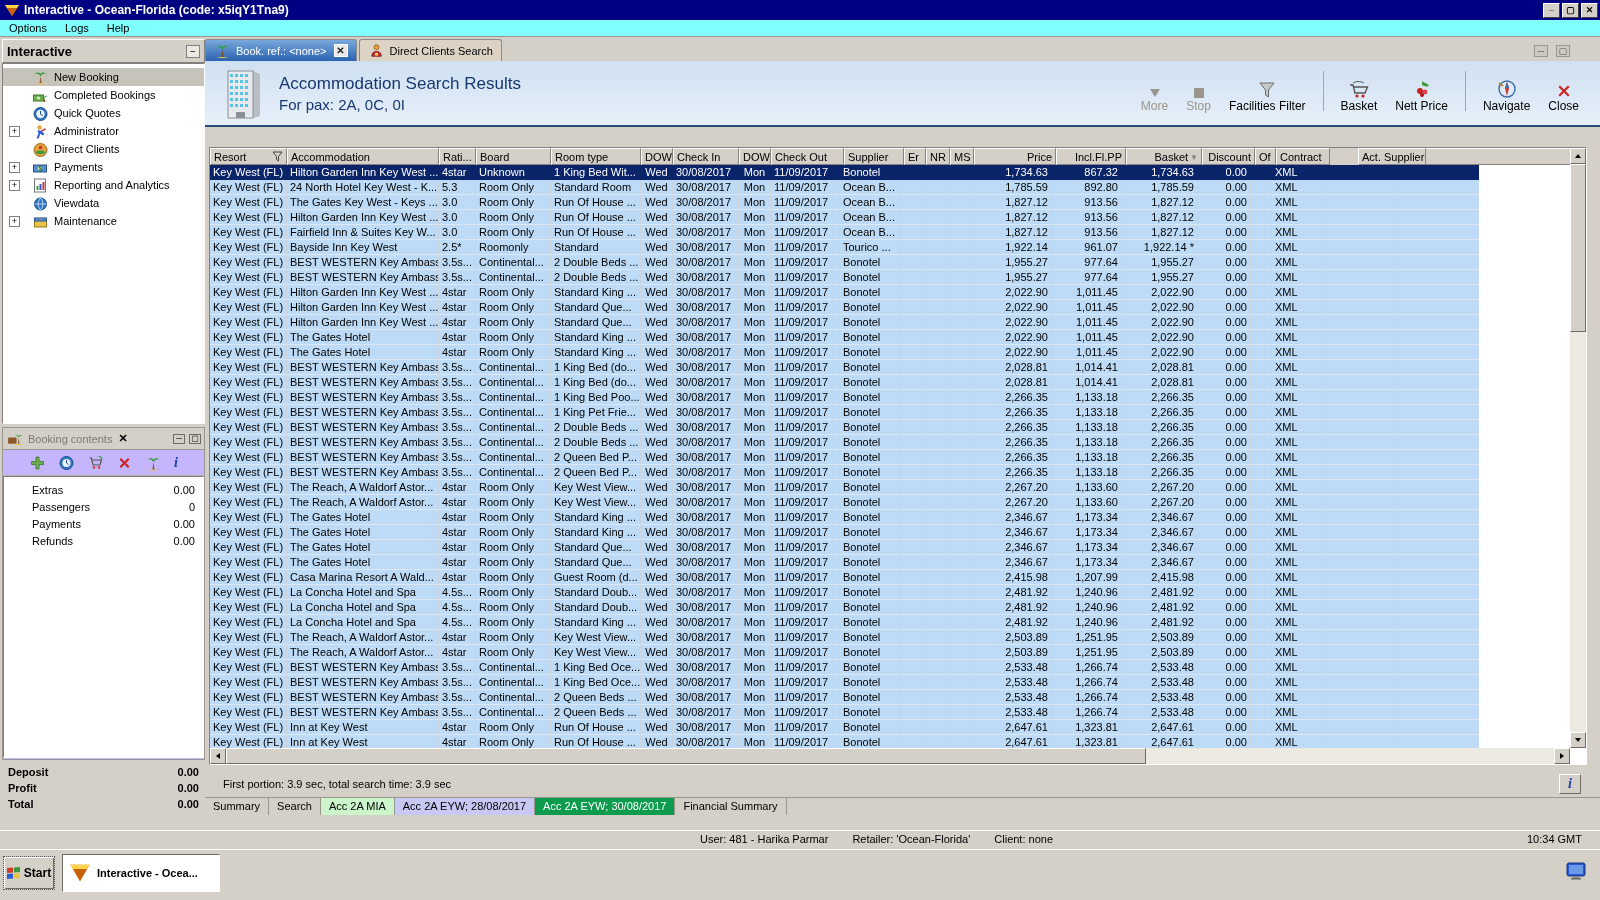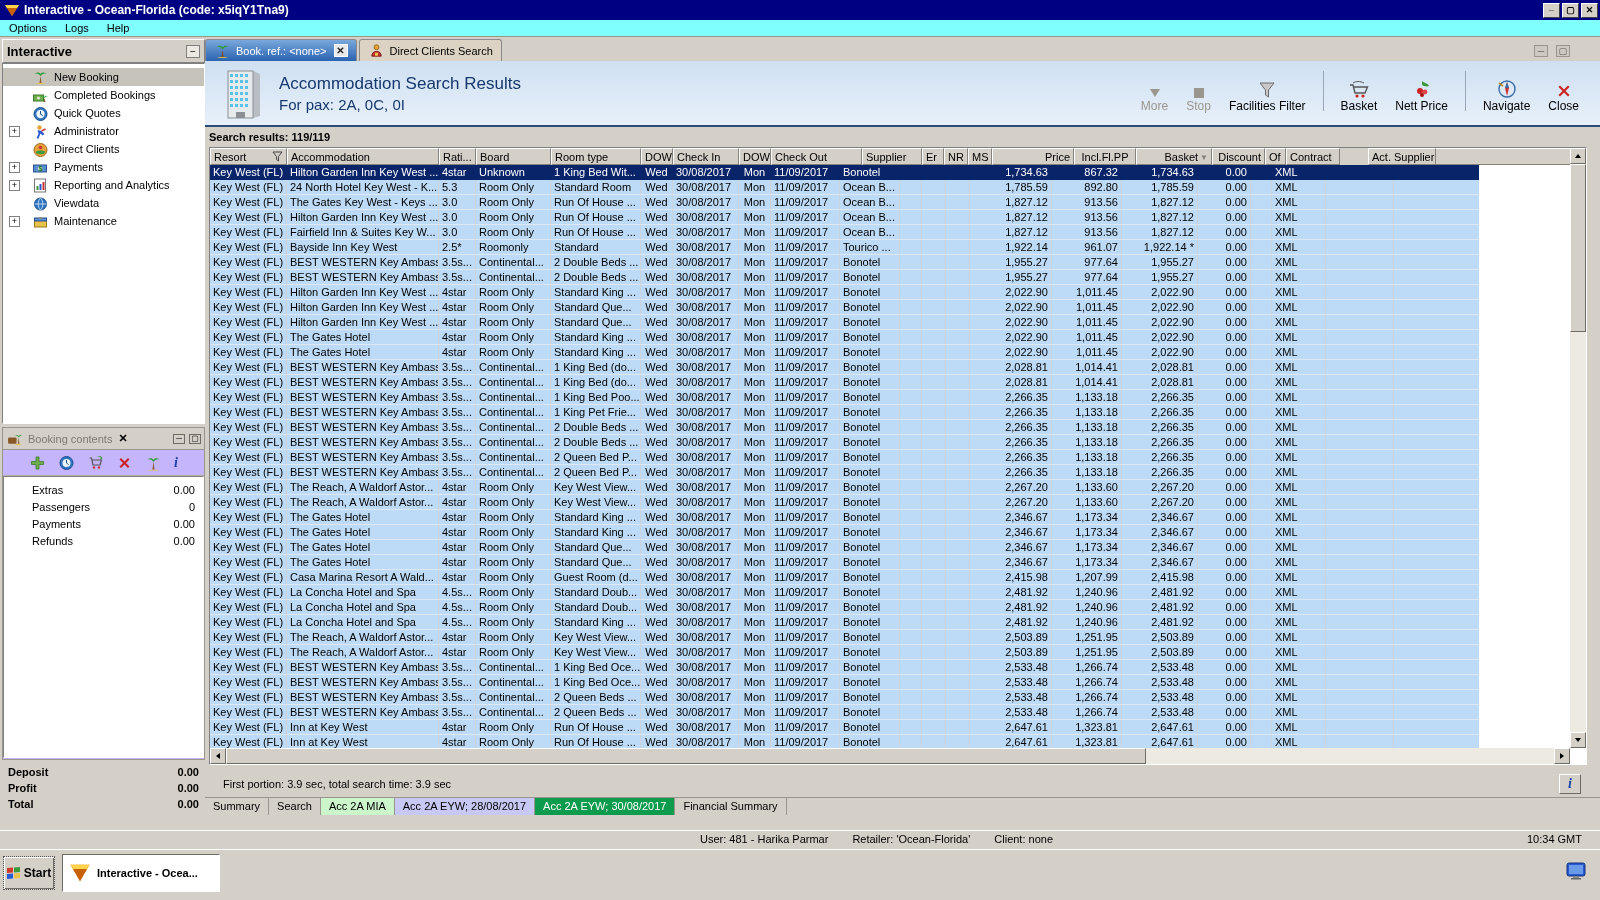--- a/index.html
+++ b/index.html
@@ -444,21 +444,20 @@
           <span class="tico">
               <svg width="16" height="16" viewBox="0 0 16 16">
                 <path d="M2.5 4 4 2.5 8 6.5 12 2.5 13.5 4 9.5 8l4 4-1.5 1.5-4-4-4 4L2.5 12l4-4z" fill="#cc2222"></path>
               </svg>
             </span>
           <span>Close</span>
         </div>
       </div>
     </div>
 
-    <div class="resultsbar">Search results: 119/119</div>
 
     <div class="gridwrap">
       <div class="ghead" id="ghead">
           <div class="hcell" style="width: 77px;">
             <span>Resort</span>
             <span class="funnel"><svg width="11" height="11" viewBox="0 0 11 11">
                 <path d="M1 1h9L6.5 5.5V10L4.5 8.5v-3z" fill="none" stroke="#444"></path>
               </svg></span>
           </div>
           <div class="hcell" style="width: 152px;">
@@ -475,39 +474,39 @@
           </div>
           <div class="hcell" style="width: 32px;">
             <span>DOW</span>
           </div>
           <div class="hcell" style="width: 66px;">
             <span>Check In</span>
           </div>
           <div class="hcell" style="width: 32px;">
             <span>DOW</span>
           </div>
-          <div class="hcell" style="width: 91px;">
+          <div class="hcell" style="width: 73px;">
             <span>Check Out</span>
           </div>
           <div class="hcell" style="width: 60px;">
             <span>Supplier</span>
           </div>
           <div class="hcell" style="width: 22px;">
             <span>Er</span>
           </div>
           <div class="hcell" style="width: 24px;">
             <span>NR</span>
           </div>
           <div class="hcell" style="width: 24px;">
             <span>MS</span>
           </div>
           <div class="hcell num" style="width: 82px;">
             <span>Price</span>
           </div>
-          <div class="hcell num" style="width: 62px; justify-content: center;">
+          <div class="hcell num" style="width: 70px;">
             <span>Incl.Fl.PP</span>
           </div>
           <div class="hcell num" style="width: 76px;">
             <span>Basket</span>
             <span class="sortmark">▼</span>
           </div>
           <div class="hcell num" style="width: 53px;">
             <span>Discount</span>
           </div>
           <div class="hcell" style="width: 21px;">

